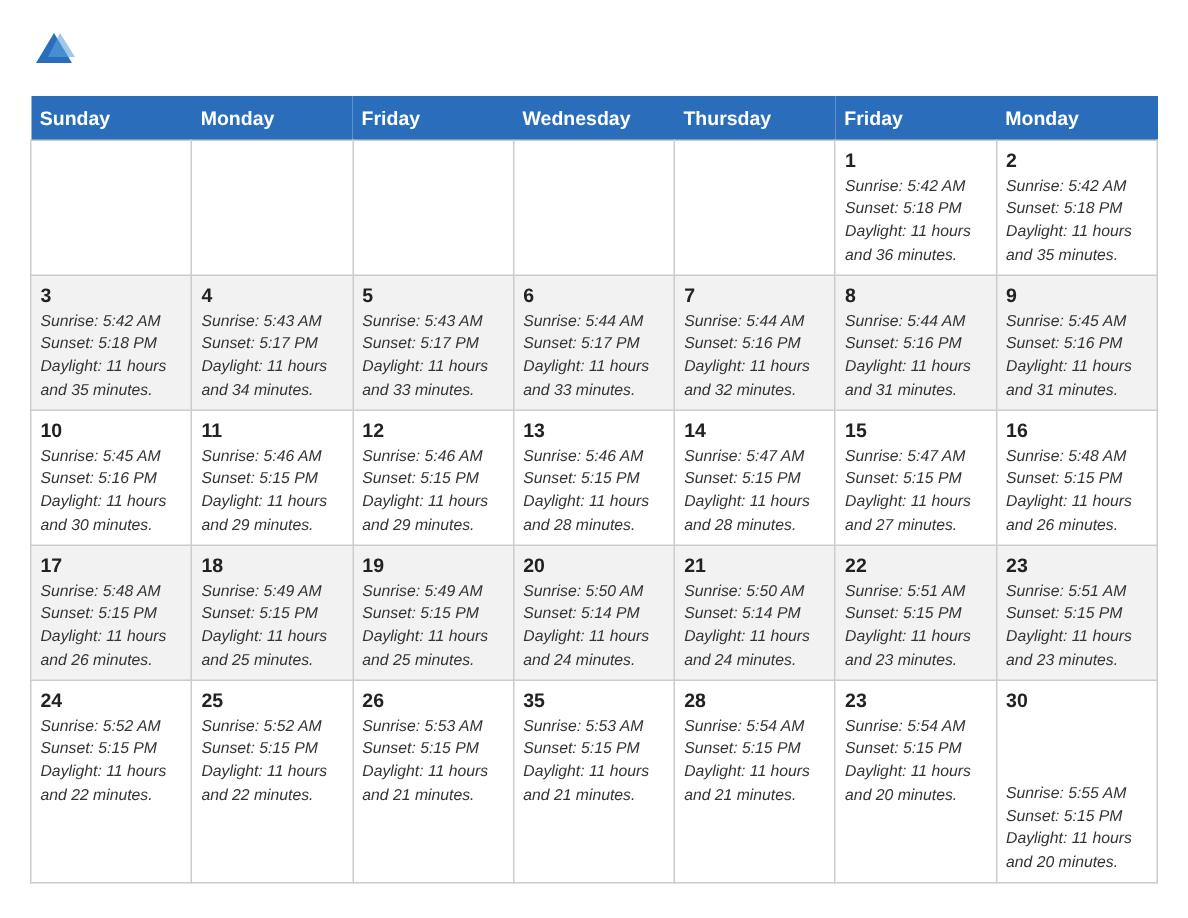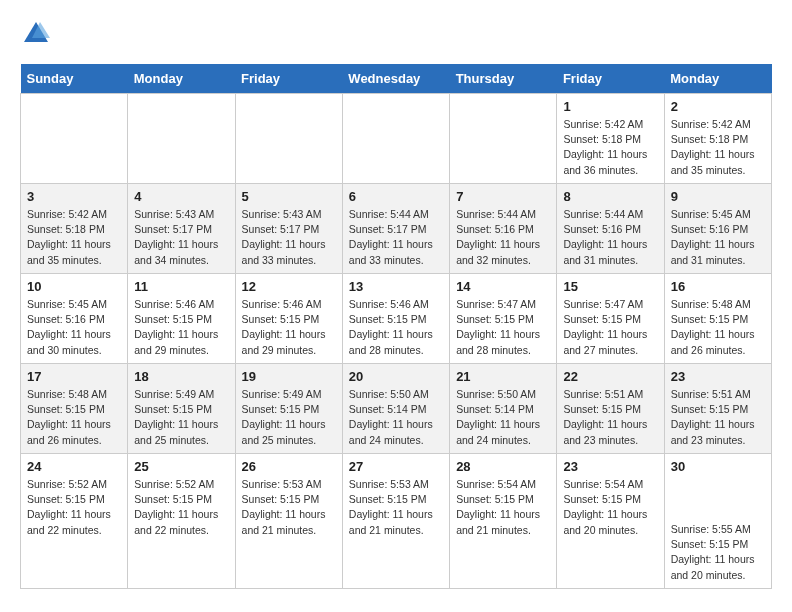--- a/index.html
+++ b/index.html
@@ -79,20 +79,21 @@
     .day-number {
       font-size: 13px;
       font-weight: bold;
       margin-bottom: 3px;
       color: #222;
     }
     .day-info {
       font-size: 10.5px;
       color: #333;
       line-height: 1.45;
+      font-style: italic;
     }
     .empty-cell {
       background: #fff !important;
     }
   </style>
 </head>
 <body>
 
 <div class="header-section">
   <div class="logo-area">
@@ -318,21 +319,21 @@
 and 22 minutes.</div>
         </td>
         <td>
           <div class="day-number">26</div>
           <div class="day-info" style="white-space: pre-line;">Sunrise: 5:53 AM
 Sunset: 5:15 PM
 Daylight: 11 hours
 and 21 minutes.</div>
         </td>
         <td>
-          <div class="day-number">27</div>
+          <div class="day-number">35</div>
           <div class="day-info" style="white-space: pre-line;">Sunrise: 5:53 AM
 Sunset: 5:15 PM
 Daylight: 11 hours
 and 21 minutes.</div>
         </td>
         <td>
           <div class="day-number">28</div>
           <div class="day-info" style="white-space: pre-line;">Sunrise: 5:54 AM
 Sunset: 5:15 PM
 Daylight: 11 hours

